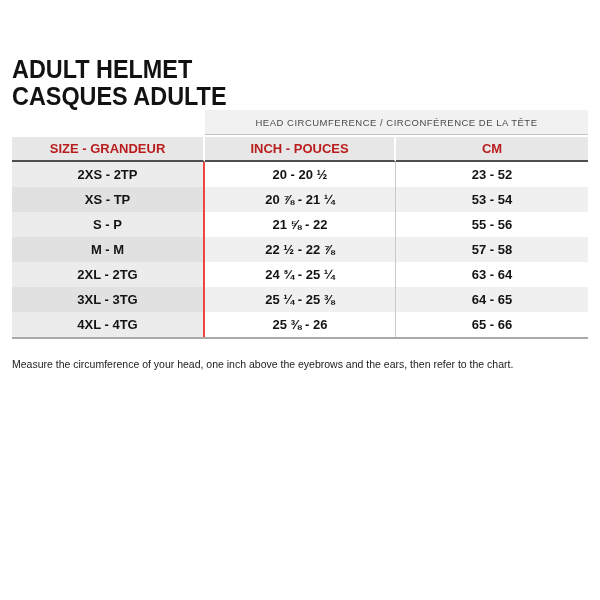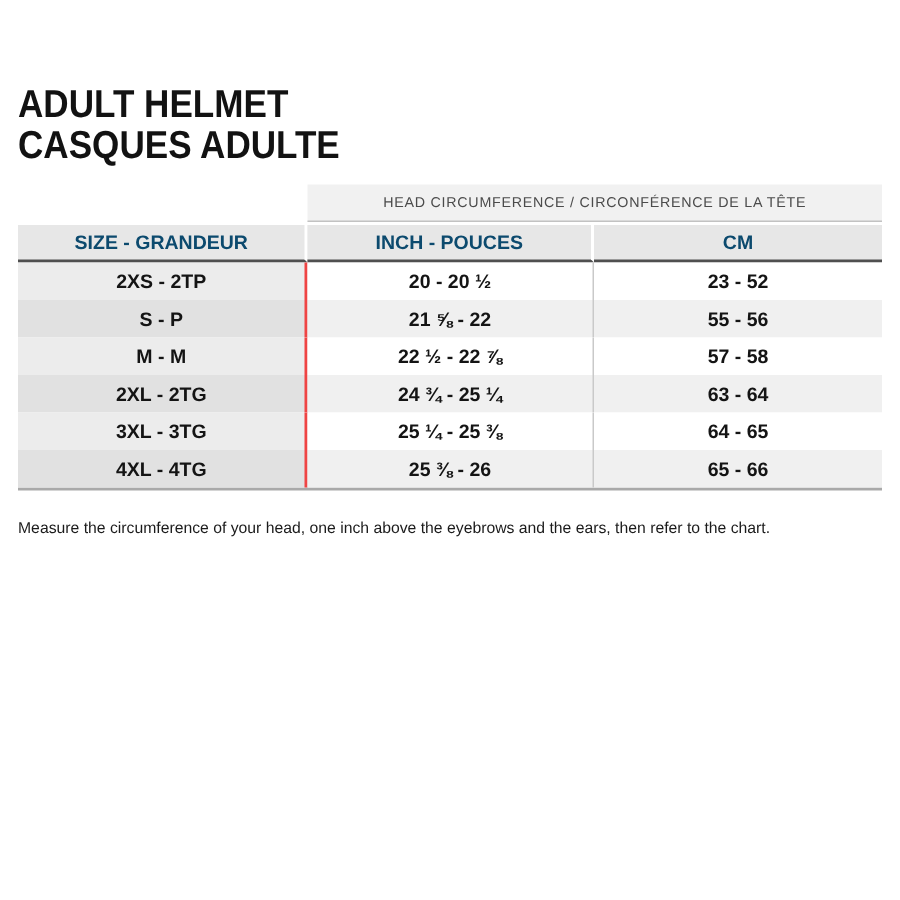--- a/index.html
+++ b/index.html
@@ -15,21 +15,21 @@
   
   .title-block { padding-top: 56px; }
   .title-line {
     font-size: 26px; font-weight: bold; color: #121212;
     line-height: 27px; letter-spacing: 0;
     transform: scaleX(0.9); transform-origin: left center;
     white-space: nowrap;
   }
 
   
-  .chart { margin-top: 13px; width: 576px; }
+  .chart { width: 576px; }
 
   .banner-row { display: flex; width: 576px; }
   .banner-spacer { width: 193px; }
   .banner {
     width: 383px; height: 25px;
     background: #f1f1f1;
     border-bottom: 1px solid #c2c2c2;
     display: flex; align-items: center; justify-content: center;
     font-size: 9.5px; letter-spacing: 0.5px; color: #4b4b4b;
     white-space: nowrap;
@@ -44,21 +44,21 @@
   col.c-size { width: 193px; }
   col.c-inch { width: 191px; }
   col.c-cm   { width: 192px; }
 
   th, td {
     height: 25px; text-align: center; vertical-align: middle;
     font-size: 13px; white-space: nowrap; padding: 0;
   }
   th {
     background: #e7e7e7;
-    font-weight: bold; color: #0c4a6e;
+    font-weight: bold; color: #b91c1c;
     border-bottom: 2px solid #4f4f4f;
   }
   th:first-child, th:nth-child(2) { border-right: 2px solid #ffffff; }
 
   td { font-weight: bold; color: #141414; }
   td:first-child { font-weight: bold; border-right: 2px solid #ef4444; }
   td:nth-child(2) { border-right: 1px solid #c9c9c9; }
 
   tbody tr:nth-child(odd) td { background: #ffffff; }
   tbody tr:nth-child(odd) td:first-child { background: #ececec; }
@@ -99,20 +99,25 @@
           <th>CM</th>
         </tr>
       </thead>
       <tbody>
         <tr>
           <td>2XS - 2TP</td>
           <td>20 - 20 ½</td>
           <td>23 - 52</td>
         </tr>
         <tr>
+          <td>XS - TP</td>
+          <td>20 ⅞ - 21 ¼</td>
+          <td>53 - 54</td>
+        </tr>
+        <tr>
           <td>S - P</td>
           <td>21 ⅝ - 22</td>
           <td>55 - 56</td>
         </tr>
         <tr>
           <td>M - M</td>
           <td>22 ½ - 22 ⅞</td>
           <td>57 - 58</td>
         </tr>
         <tr>

